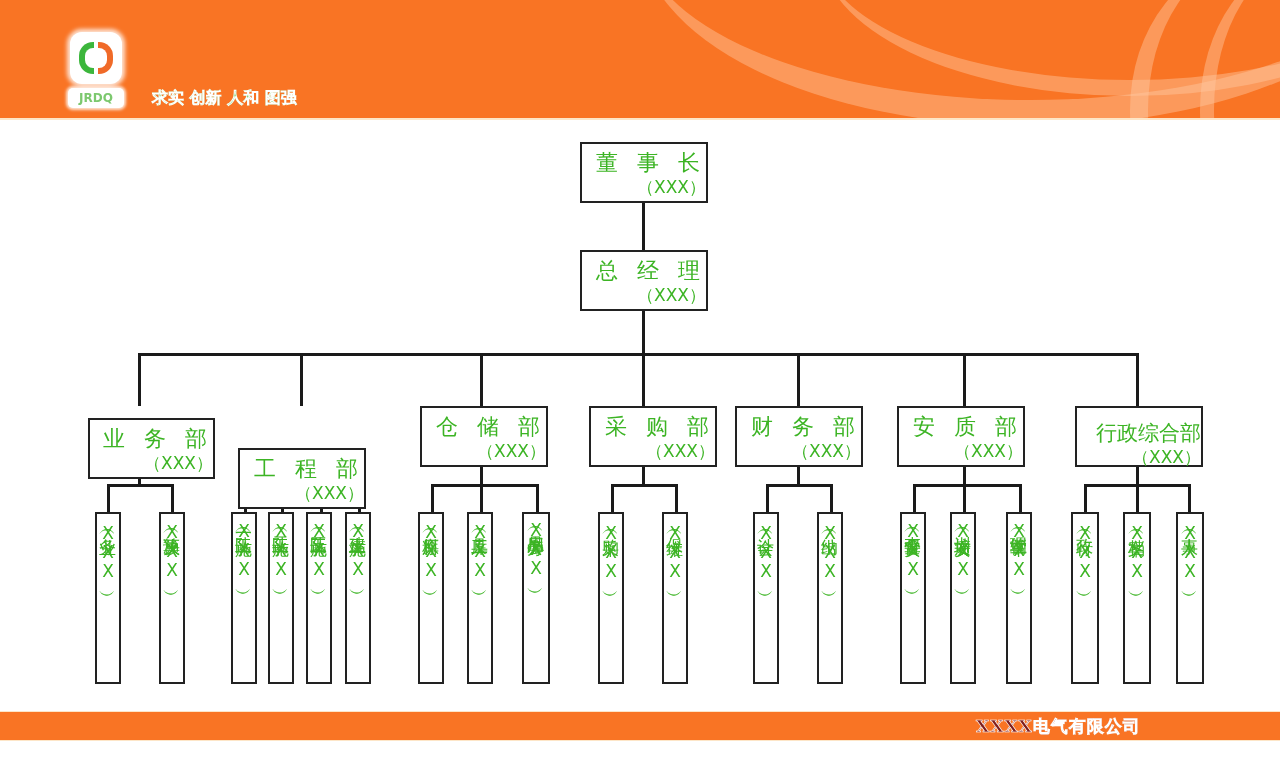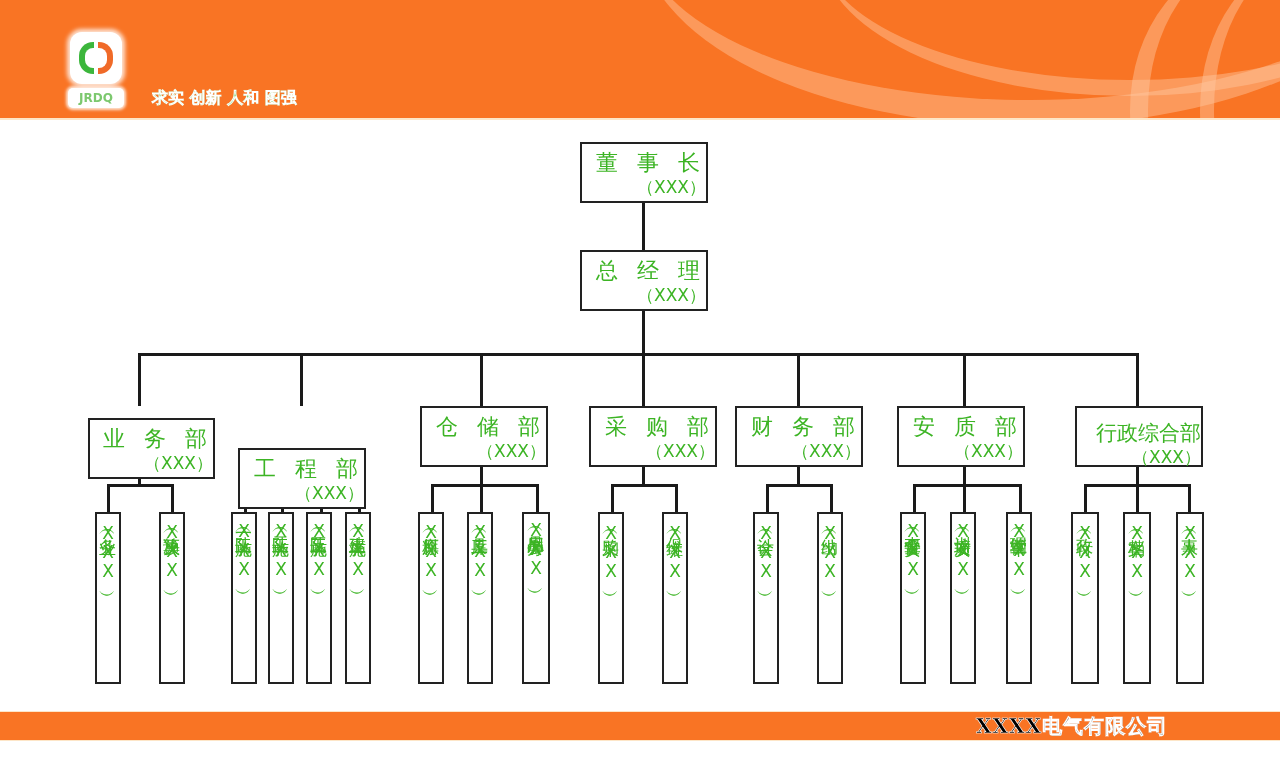--- a/index.html
+++ b/index.html
@@ -31,22 +31,22 @@
   .node.compact .t { letter-spacing:0; font-size:21px;margin-top:12px; }
 
   .leaf { position:absolute; top:512px; height:172px; width:26px; border:2px solid #222; background:#fff; box-sizing:border-box;
           color:#3cb424; font-size:17px; }
   .leaf span { display:block; writing-mode:vertical-rl; text-orientation:upright; margin:12px auto 0; line-height:22px; letter-spacing:-1px; }
 
   .line { position:absolute; background:#1a1a1a; }
 
   .footer { position:absolute; left:0; top:711px; width:1280px; height:28px; background:#f97424;
             border-top:1px solid #fde6c8; border-bottom:1px solid #fde6c8; }
-  .footer-company { position:absolute; left:976px; top:1px; font-family:"DejaVu Serif", serif; font-weight:bold; font-size:20px;
-                    color:#000000; -webkit-text-stroke:0.6px #fff; line-height:26px; letter-spacing:1px; }
+  .footer-company { position:absolute; left:976px; top:1px; font-family:"DejaVu Serif", serif; font-weight:bold; font-size:17px;
+                    color:#7f1d1d; -webkit-text-stroke:0.6px #fff; line-height:26px; letter-spacing:1px; }
 </style>
 </head>
 <body>
 
 <div class="header">
   <div class="swoosh" style="left:640px; top:-260px; width:780px; height:360px; border-width:0 0 26px 0;"></div>
   <div class="swoosh" style="left:820px; top:-200px; width:620px; height:280px; border-width:0 0 16px 0;"></div>
   <div class="swoosh" style="left:1130px; top:-40px; width:220px; height:300px; border-width:0 0 0 18px; border-radius:60%;"></div>
   <div class="swoosh" style="left:1200px; top:-40px; width:200px; height:300px; border-width:0 0 0 14px; border-radius:60%;"></div>
 

